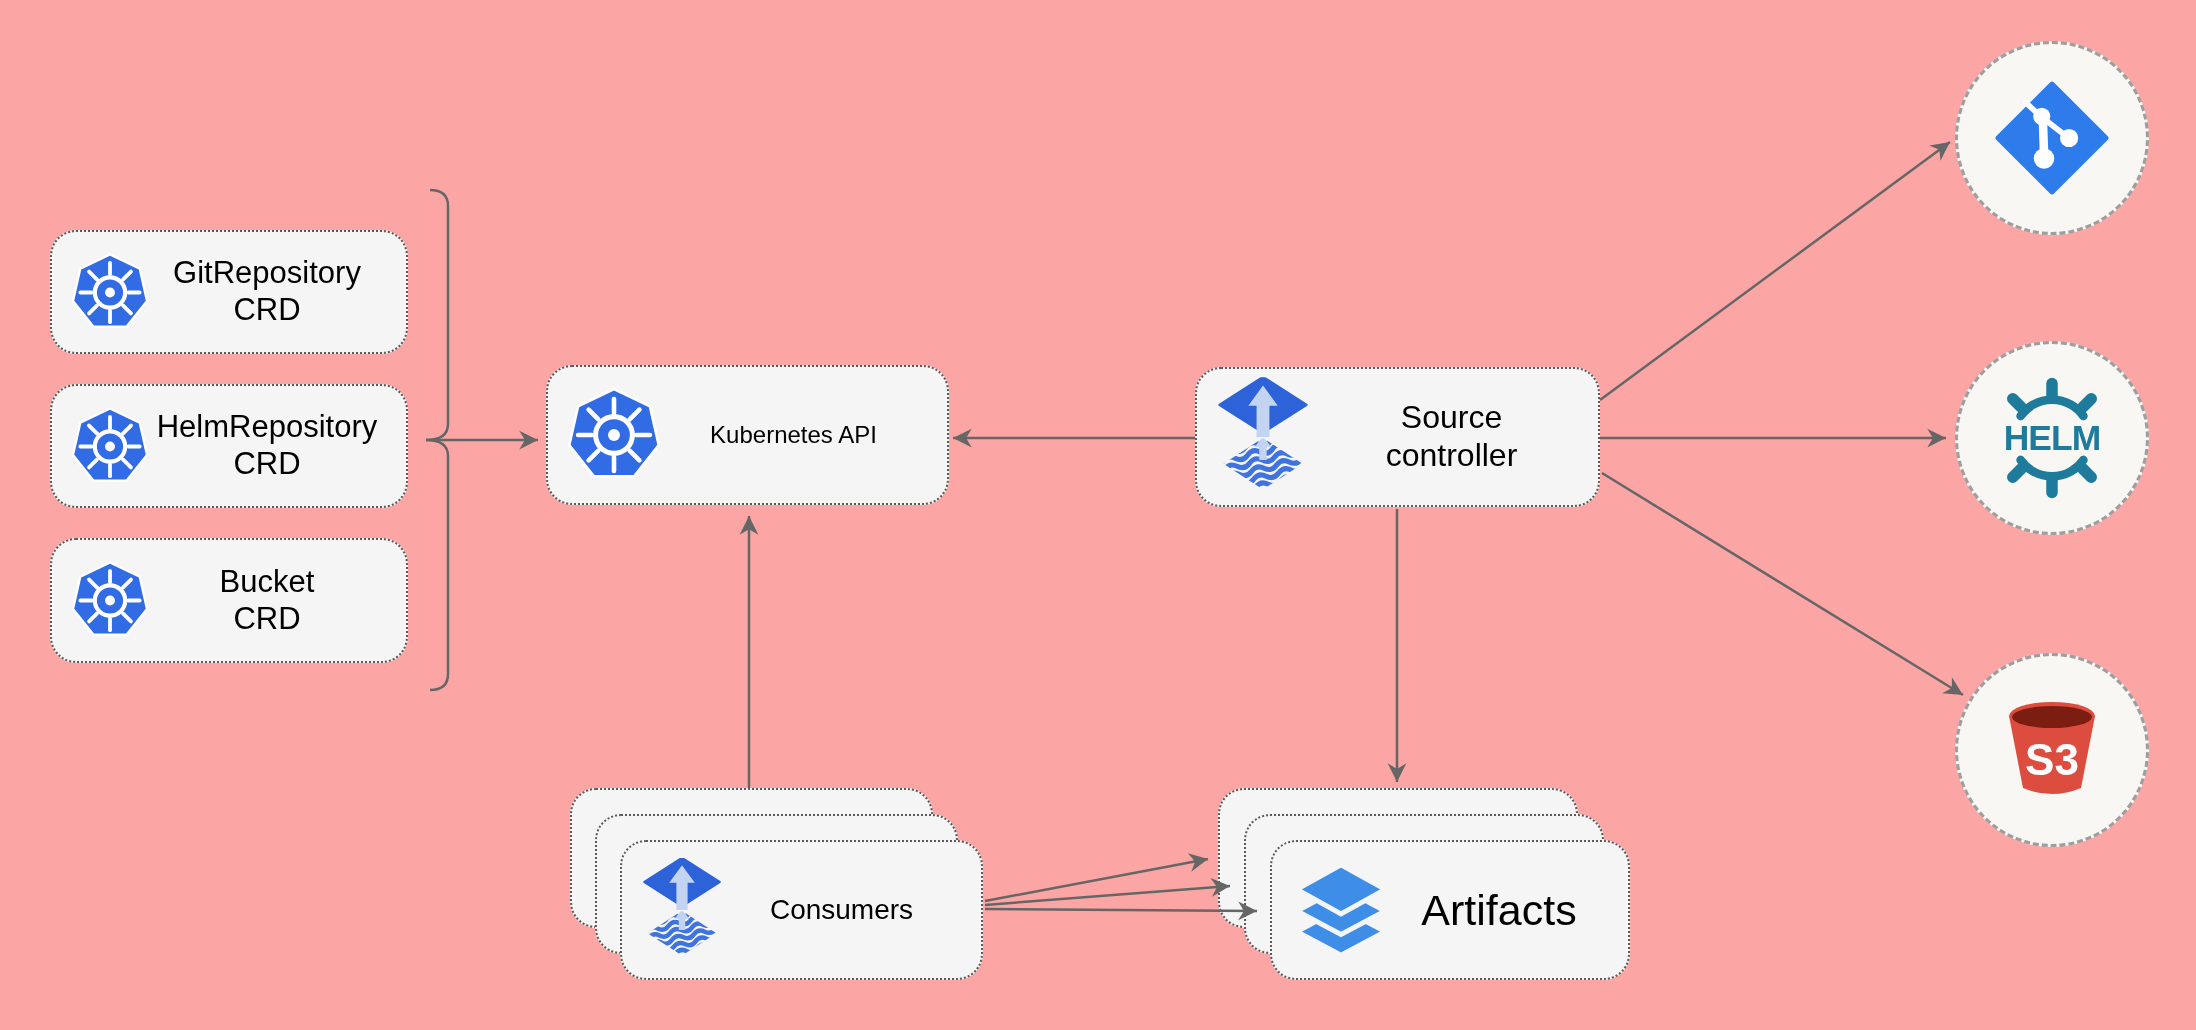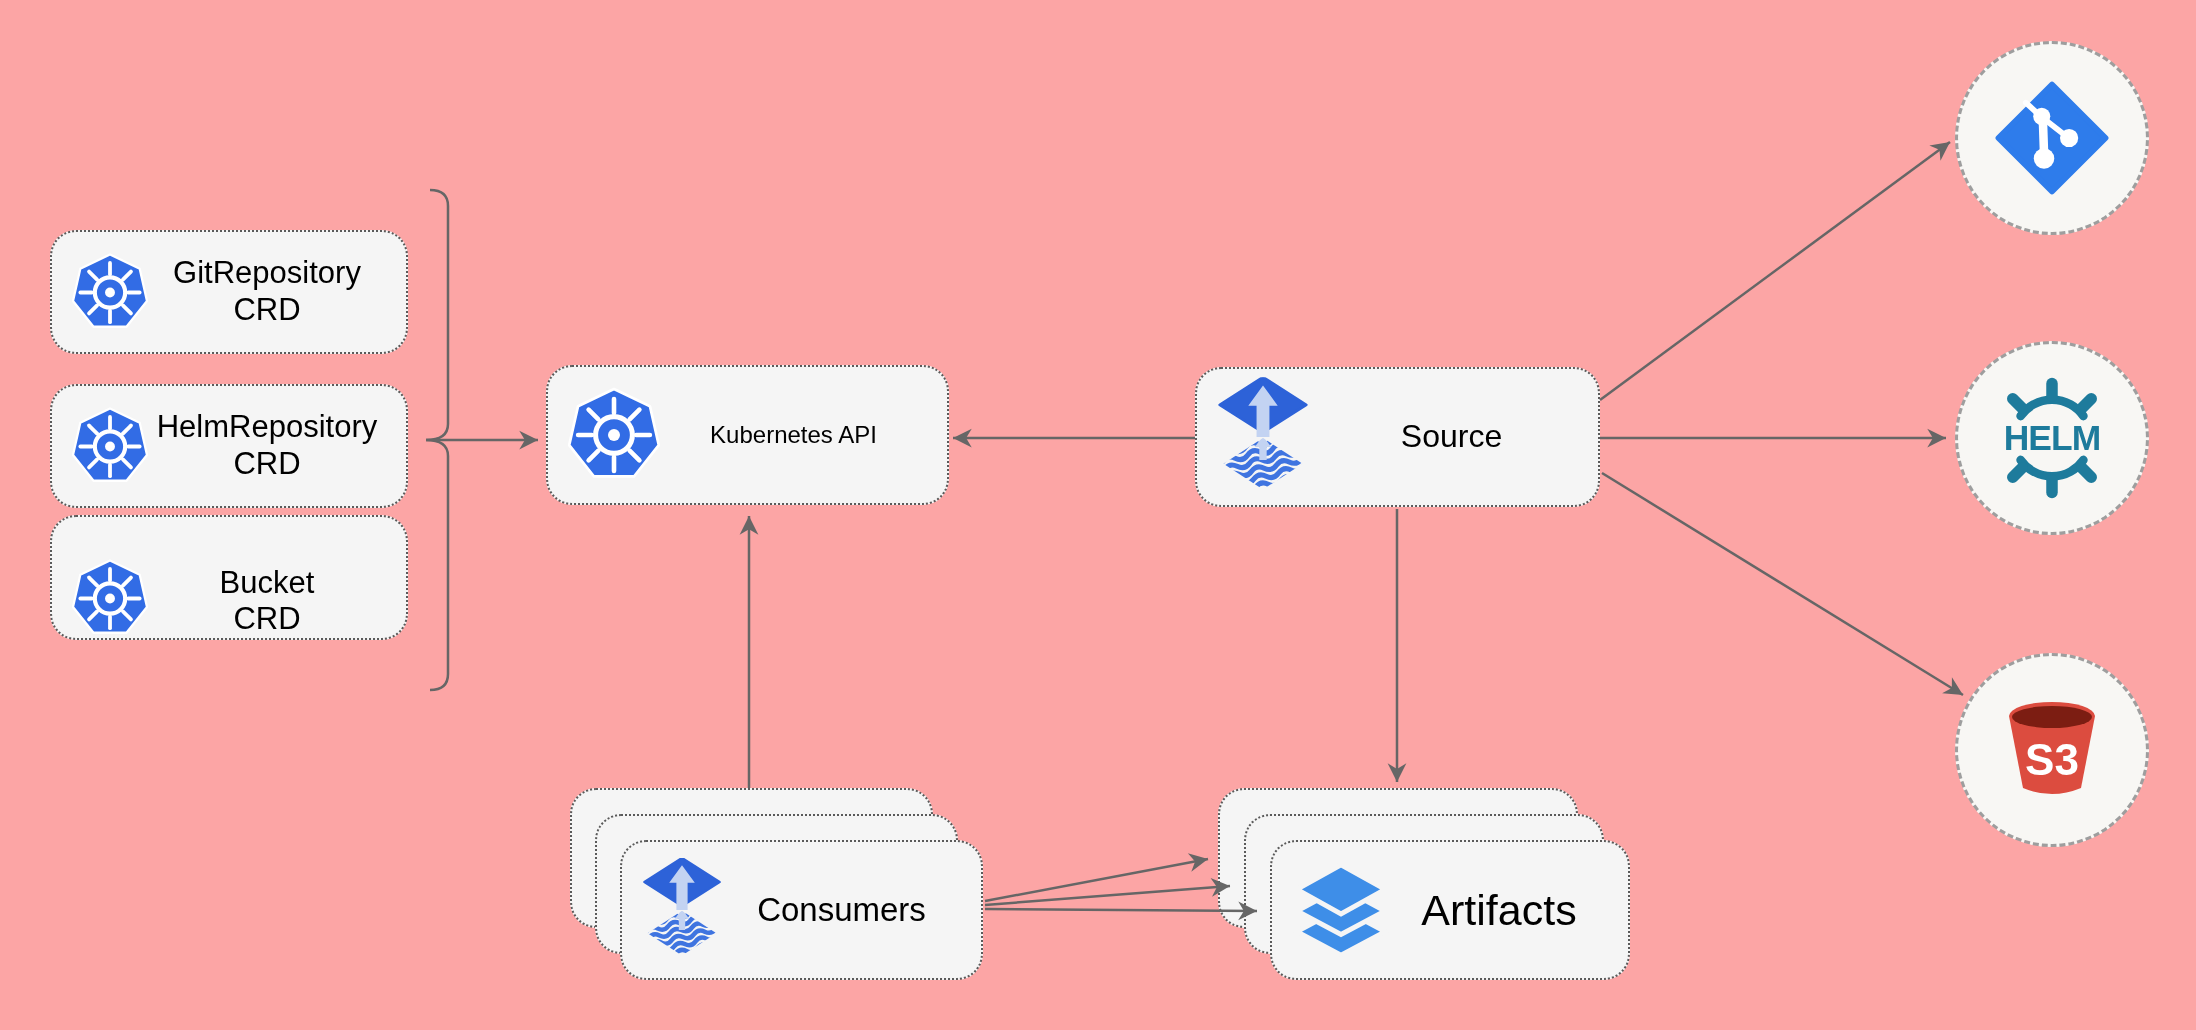--- a/index.html
+++ b/index.html
@@ -116,21 +116,21 @@
   <div class="node" style="left:50px; top:384px; width:358px; height:124px;">
     <svg class="icon" width="76" height="79" viewBox="0 0 100 104">
         <use href="#sym-k8s"></use>
       </svg>
     <div class="label">
       <div>HelmRepository</div>
       <div>CRD</div>
     </div>
   </div>
 
-  <div class="node" style="left:50px; top:515px; width:358px; height:125px;align-items:flex-end;">
+  <div class="node" style="left:50px; top:538px; width:358px; height:125px;">
     <svg class="icon" width="76" height="79" viewBox="0 0 100 104">
         <use href="#sym-k8s"></use>
       </svg>
     <div class="label">
       <div>Bucket</div>
       <div>CRD</div>
     </div>
   </div>
 
   <div class="node" style="left:546px; top:365px; width:403px; height:140px;">
@@ -139,30 +139,31 @@
       </svg>
     <div class="label" style="font-size:24px">Kubernetes API</div>
   </div>
 
   <div class="node" style="left:1195px; top:367px; width:405px; height:140px;gap:16px;">
     <svg class="icon" width="92" height="120" viewBox="0 0 100 130">
         <use href="#sym-flux"></use>
       </svg>
     <div class="label" style="font-size:32px">
       <div>Source</div>
+      <div>controller</div>
     </div>
   </div>
 
   <div class="stack-card" style="left:570px; top:788px; width:363px; height:140px;"></div>
   <div class="stack-card" style="left:595px; top:814px; width:363px; height:140px;"></div>
   <div class="node" style="left:620px; top:840px; width:363px; height:140px;">
     <svg class="icon" width="80" height="104" viewBox="0 0 100 130">
         <use href="#sym-flux"></use>
       </svg>
-    <div class="label" style="font-size:33px">Consumers</div>
+    <div class="label" style="font-size:28px">Consumers</div>
   </div>
 
   <div class="stack-card" style="left:1218px; top:788px; width:360px; height:140px;"></div>
   <div class="stack-card" style="left:1244px; top:814px; width:360px; height:140px;"></div>
   <div class="node" style="left:1270px; top:840px; width:360px; height:140px;">
     <svg class="icon" width="98" height="98" viewBox="0 0 100 100">
         <use href="#sym-layers"></use>
       </svg>
     <div class="label" style="font-size:43px">Artifacts</div>
   </div>

